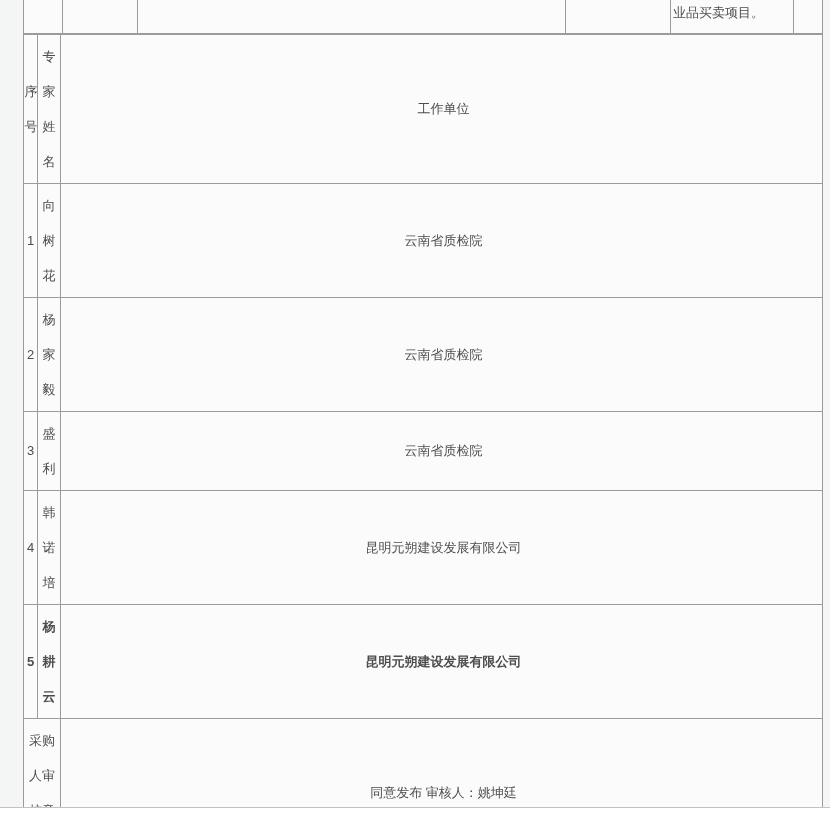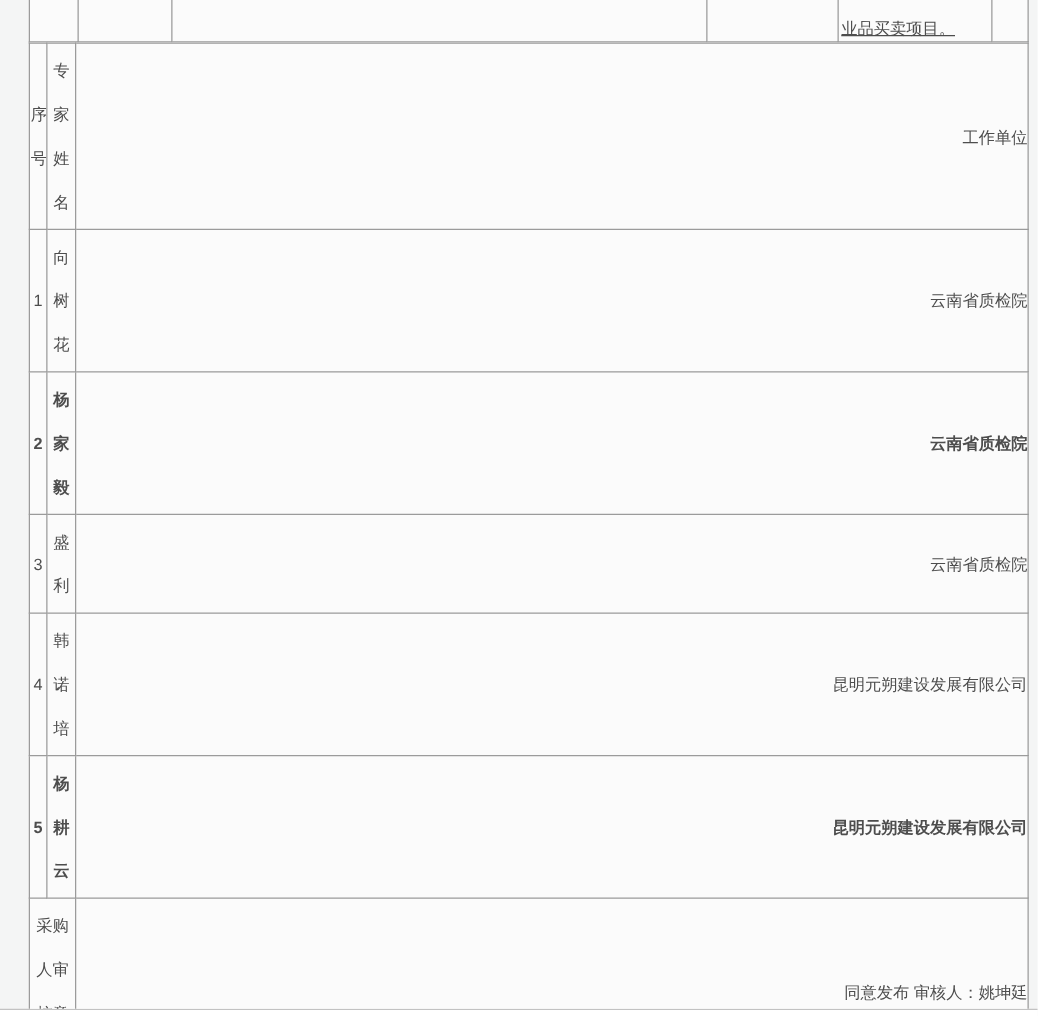--- a/index.html
+++ b/index.html
@@ -31,36 +31,36 @@
     font-size:13px;
   }
   td{
     border:1px solid #9b9b9b;
     vertical-align:middle;
     line-height:35px;
     overflow:hidden;
   }
   
   .top-table td{ border-top:none; height:33px; vertical-align:top; line-height:20px; }
-  .top-table .proj{ padding:13px 1px 0 2px;text-decoration:underline; }
+  .top-table .proj{ padding:3px 1px 0 2px; }
   
   .banner-cell{ height:35px; padding-left:1px; }
   .hdr-row td{ height:144px; }
   .vwrap{
     width:14px;
     margin:4px auto;
     text-align:center;
     word-break:break-all;
     line-height:35px;
   }
   .vwrap.w2{ width:27px; }
   .num-cell{ text-align:center; }
-  .unit-cell{ text-align:right; padding-left:4px; }
+  .unit-cell{ text-align:center; padding-left:4px; }
   .r1 td{ height:105px; }
-  .r2 td{ height:106px;font-weight:bold; }
+  .r2 td{ height:106px; }
   .r3 td{ height:72px; }
   .r4 td{ height:105px; }
   .r5 td{ height:107px;font-weight:bold; }
   .review-row td{ height:140px; }
 </style>
 </head>
 <body>
 
 <div class="viewport">
   <div class="doc">

